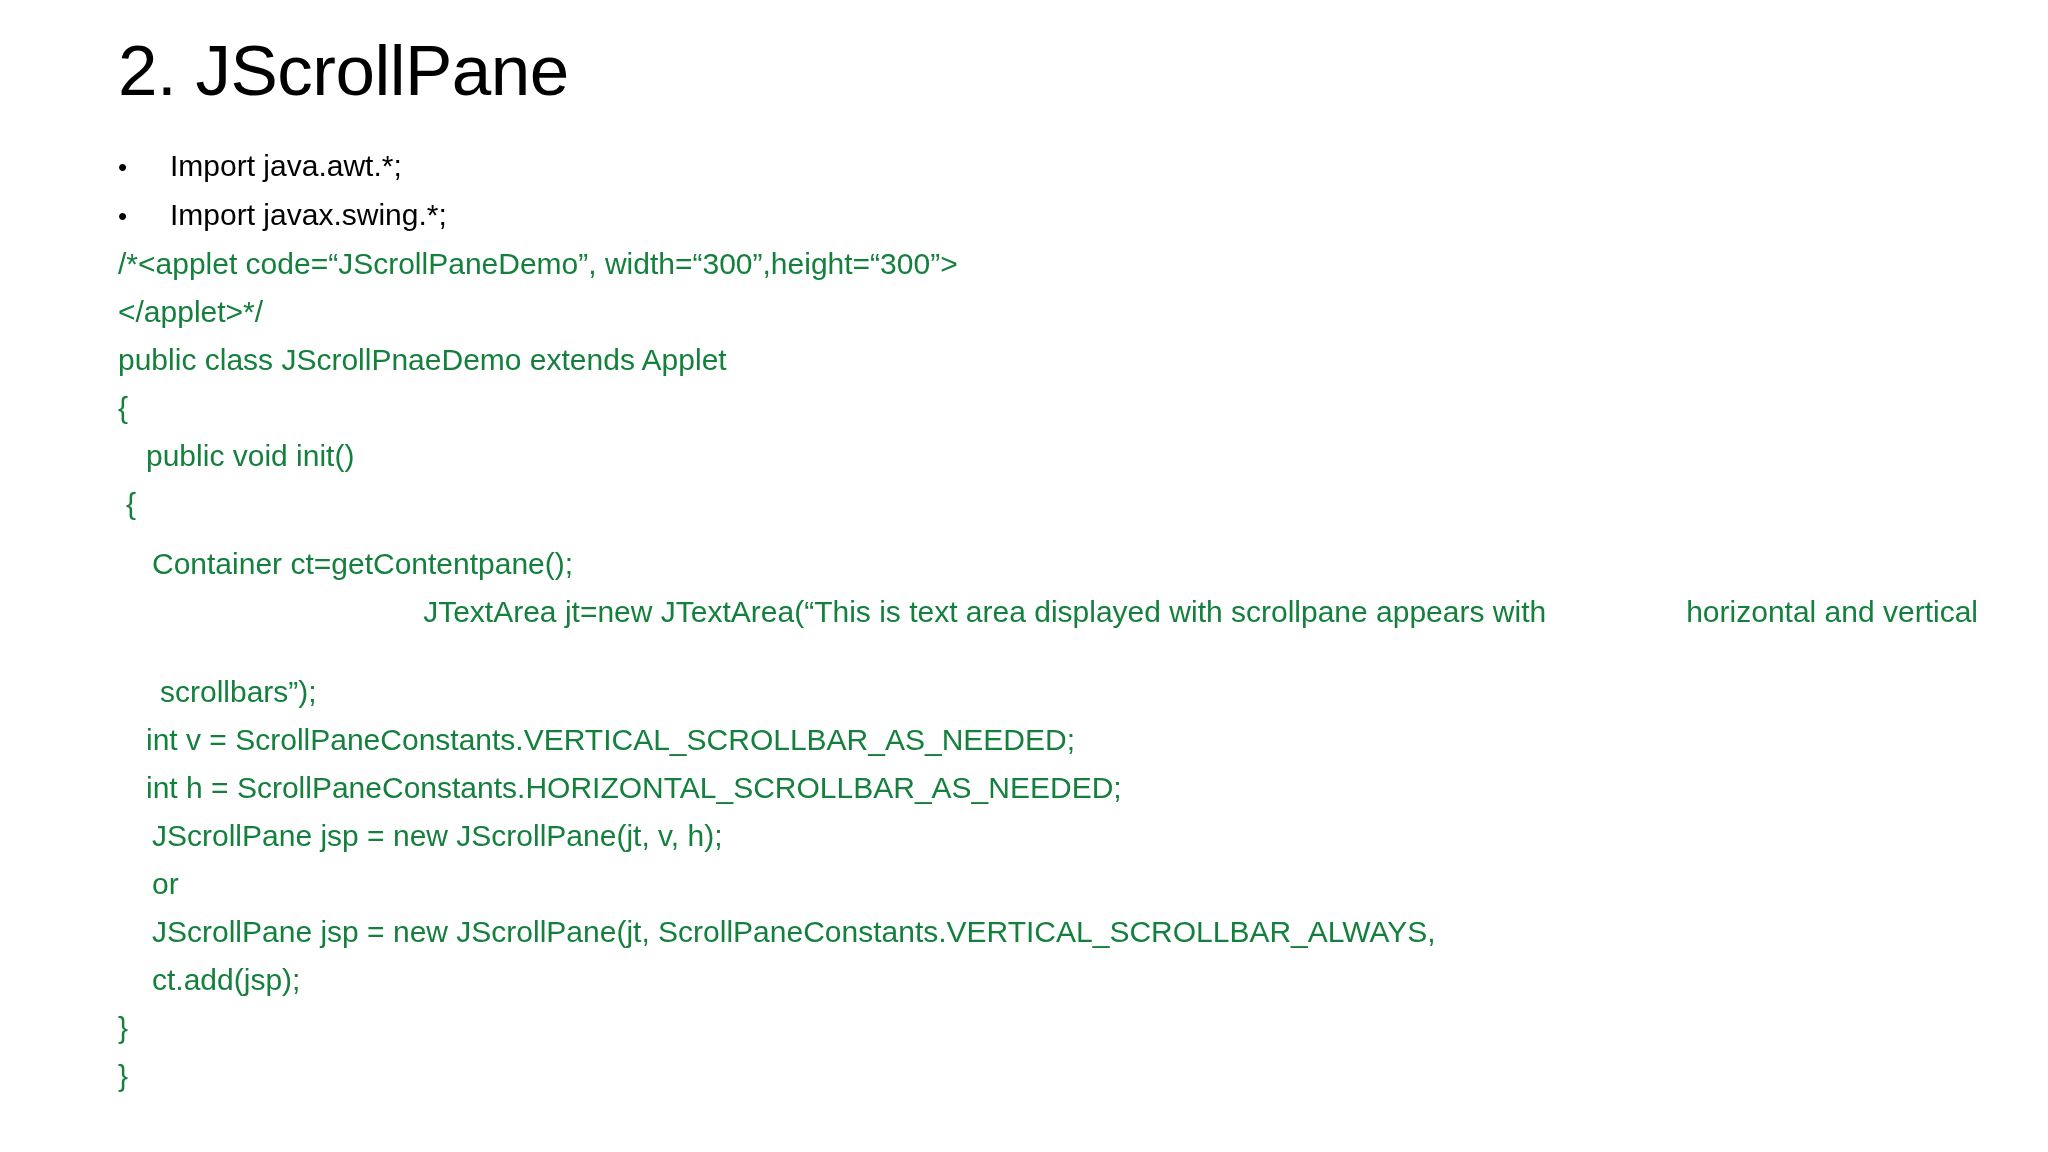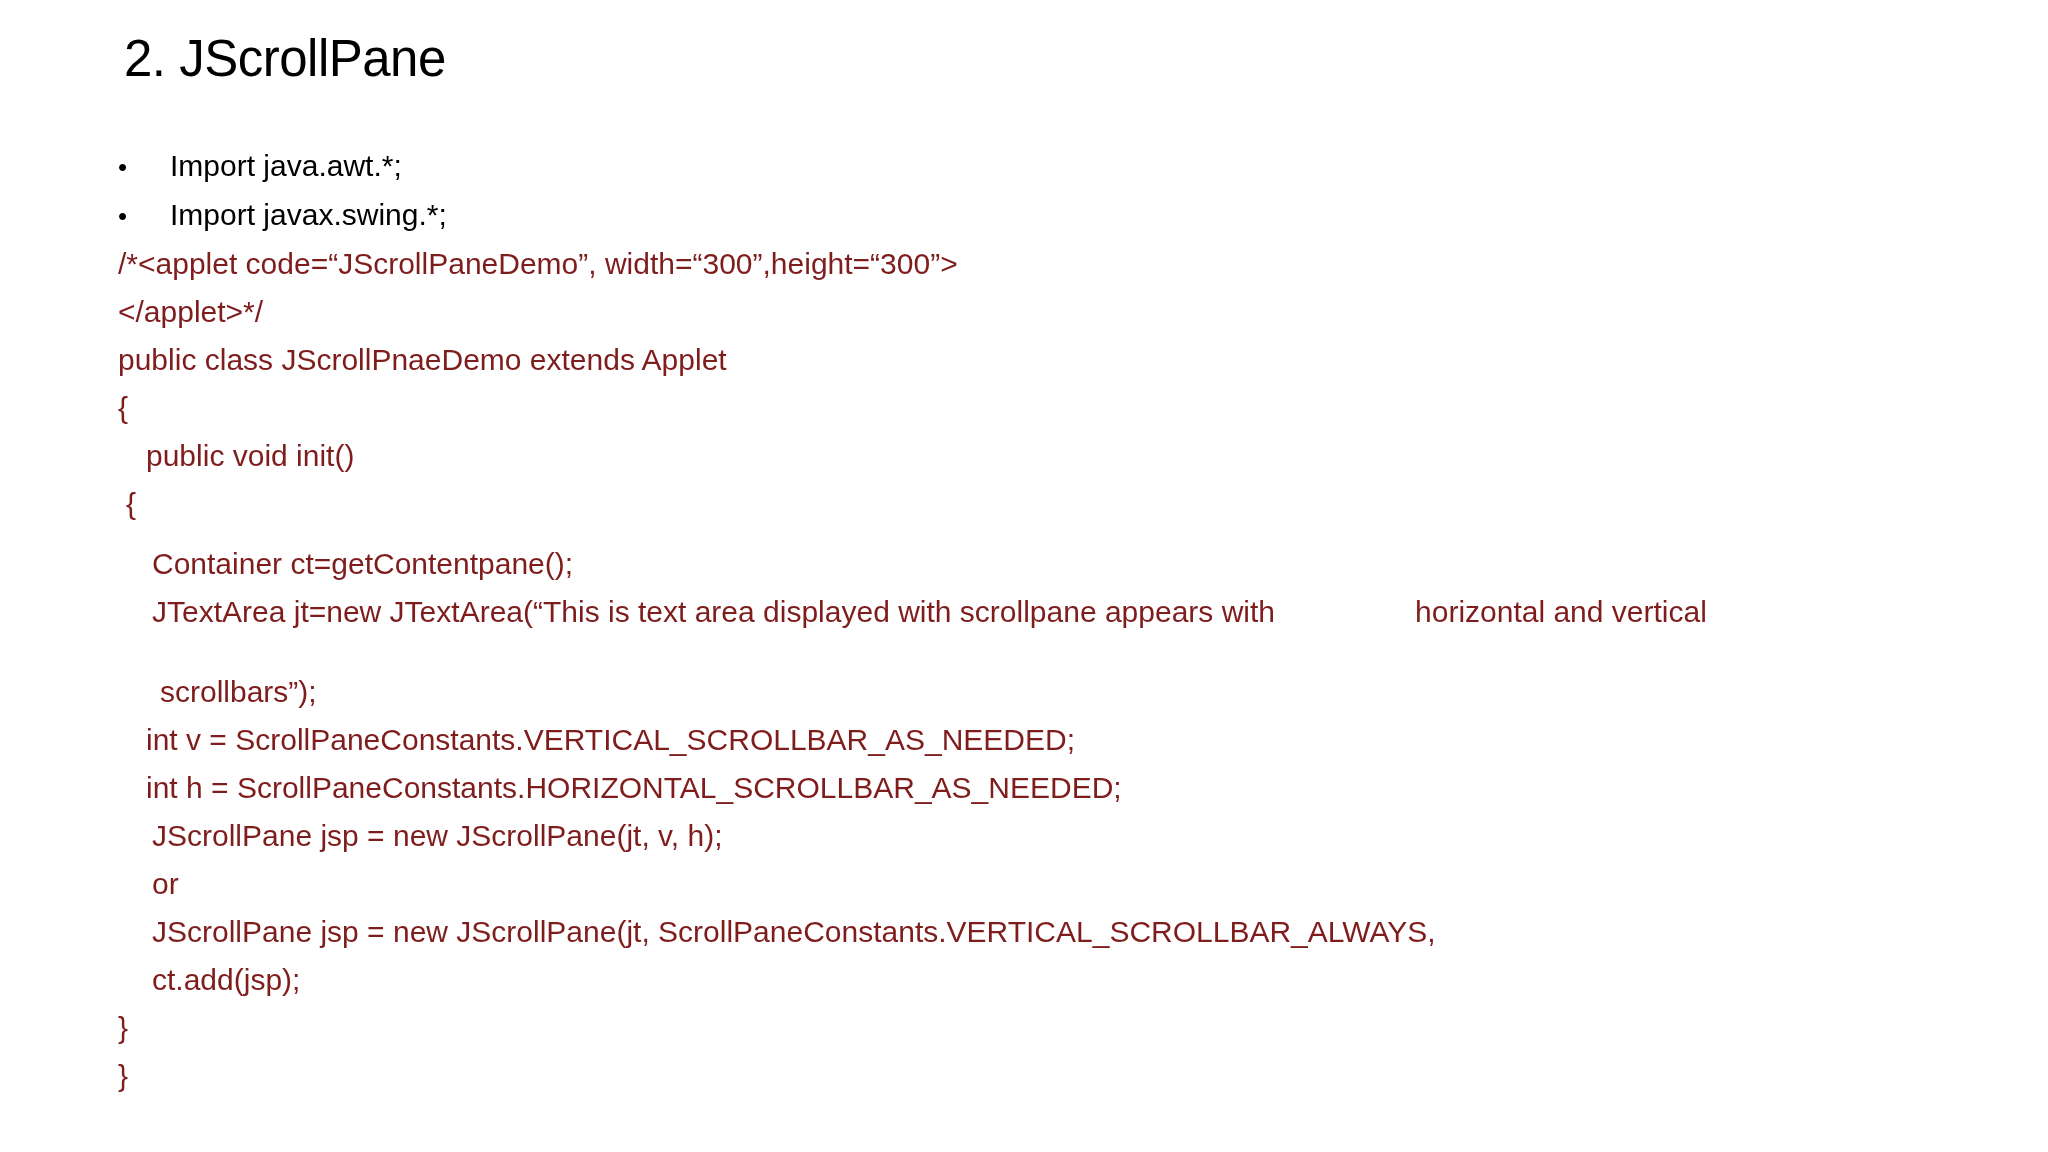--- a/index.html
+++ b/index.html
@@ -16,23 +16,23 @@
   .slide {
     position: relative;
     width: 2048px;
     height: 1152px;
     background: #ffffff;
     overflow: hidden;
     box-sizing: border-box;
   }
   .slide-title {
     position: absolute;
-    left: 124px;
+    left: 118px;
     top: 30px;
-    font-size: 51px;
+    font-size: 71px;
     font-weight: 400;
     letter-spacing: -0.5px;
     line-height: 1.15;
     color: #000000;
     white-space: nowrap;
   }
   .body-block {
     position: absolute;
     left: 118px;
     top: 142px;
@@ -52,27 +52,28 @@
     line-height: 48px;
     text-align: left;
   }
   .bullet-text {
     flex: 0 1 auto;
     white-space: pre;
   }
   .code-line {
     font-size: 30px;
     line-height: 48px;
-    color: #7f1d1d;
+    color: #15803d;
     white-space: pre;
     display: block;
   }
   .code-line.gap-line {
     display: flex;
     align-items: baseline;
+    justify-content: flex-end;
   }
   .code-line .seg-left {
     white-space: pre;
   }
   .code-line .seg-gap {
     flex: 0 0 140px;
   }
   .code-line .seg-right {
     white-space: pre;
   }

